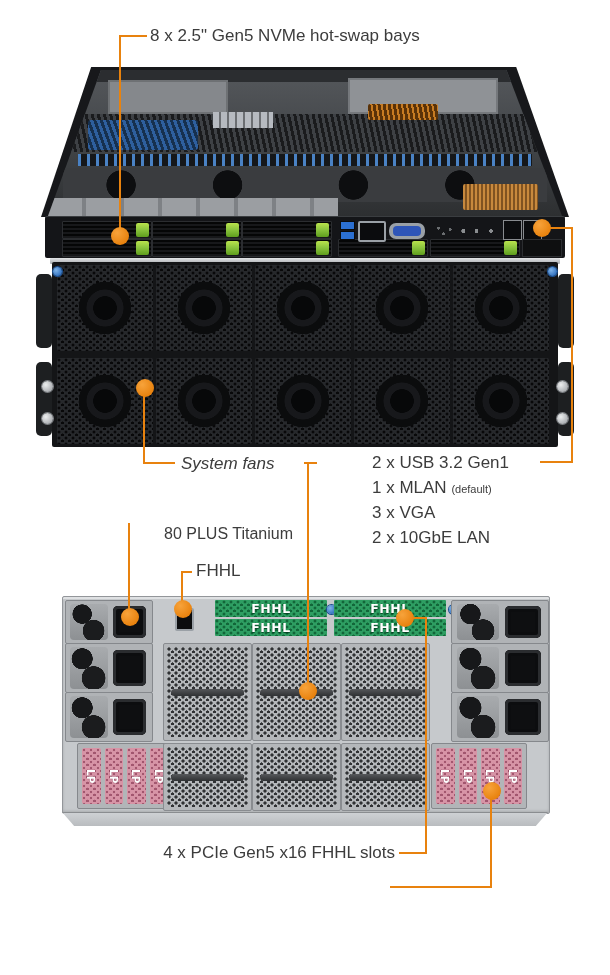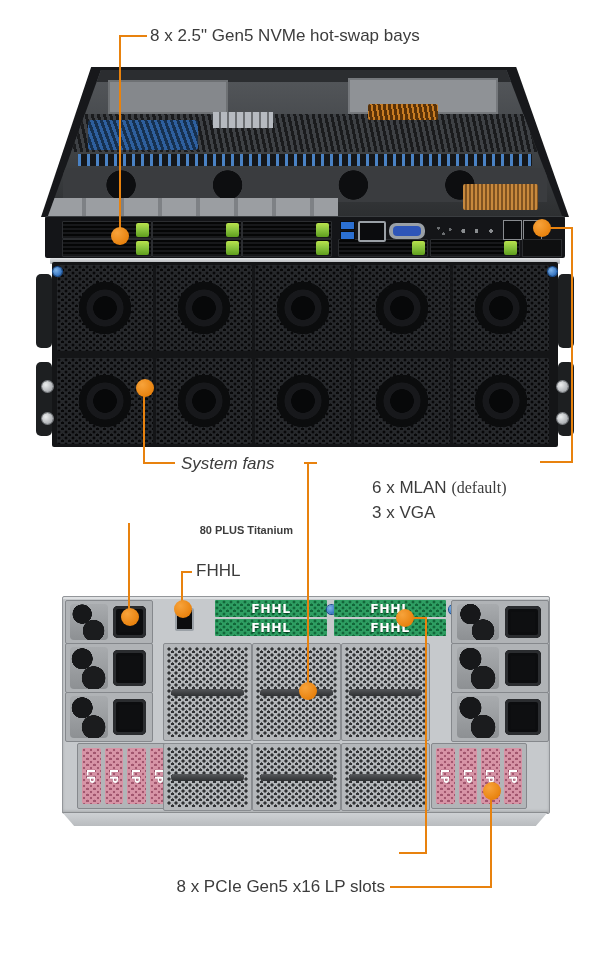--- a/index.html
+++ b/index.html
@@ -1,22 +1,22 @@
 <!DOCTYPE html>
 <html style="--accent: #E8820E; --txt: #3C3C3C; --green: #2E9E62; --pink: #D794A6;"><head>
 <meta charset="utf-8">
 <style>
   html,body{margin:0;padding:0;}
   body{background:#ffffff;font-family:"Liberation Sans",sans-serif;}
   .canvas{position:relative;width:610px;height:975px;background:#fff;overflow:hidden;}
   .abs{position:absolute;}
   
   .lbl{position:absolute;color:var(--txt);font-size:17px;line-height:1.25;white-space:nowrap;z-index:6;}
-  .lbl .suf{font-size:16px;font-family:Liberation Serif, serif;}
-  .lbl.small{font-size:11px;font-weight:bold;}
+  .lbl .suf{font-size:11px;}
+  .lbl.small{font-size:16px;}
   .r{text-align:right;}
   
   .cl{position:absolute;background:var(--accent);z-index:5;}
   .dot{position:absolute;width:18px;height:18px;border-radius:50%;z-index:6;
        background:radial-gradient(circle at 35% 32%, #f7a33b, var(--accent) 72%);}
   
   .rail-dark{position:absolute;background:#17181b;clip-path:polygon(9.5% 0,90% 0,100% 100%,0 100%);}
   .internals{position:absolute;overflow:hidden;clip-path:polygon(10.3% 0,89.2% 0,100% 100%,0 100%);
              background:linear-gradient(180deg,#55585c 0%,#404346 55%,#2d2f31 100%);}
   .frontpanel{position:absolute;background:#141518;border-radius:2px;box-shadow:inset 0 1px 0 #3a3d40;}
@@ -271,27 +271,35 @@
   <div class="cl" style="left:410px;top:617px;width:17px;height:2px;"></div>
   <div class="cl" style="left:425px;top:617px;width:2px;height:237px;"></div>
   <div class="cl" style="left:399px;top:852px;width:28px;height:2px;"></div>
 
   <div class="dot" style="left:483px;top:782px;"></div>
   <div class="cl" style="left:490px;top:796px;width:2px;height:92px;"></div>
   <div class="cl" style="left:390px;top:886px;width:102px;height:2px;"></div>
 
   <div class="lbl" style="left:150px;top:25px;">8 x 2.5" Gen5 NVMe hot-swap bays</div>
 
+  <div class="lbl" style="left:372px;top:452px;">
+    <span>2 x USB 3.2 Gen1</span>
+    <span class="suf"></span>
+  </div>
   <div class="lbl" style="left:372px;top:477px;">
-    <span>6 x MLAN</span>
+    <span>1 x MLAN</span>
     <span class="suf">(default)</span>
   </div>
   <div class="lbl" style="left:372px;top:502px;">
     <span>3 x VGA</span>
     <span class="suf"></span>
   </div>
+  <div class="lbl" style="left:372px;top:527px;">
+    <span>2 x 10GbE LAN</span>
+    <span class="suf"></span>
+  </div>
 
   <div class="lbl" style="left:181px;top:453px;font-style:italic;">System fans</div>
   <div class="lbl small r" style="left:93px;top:524px;width:200px;">80 PLUS Titanium</div>
   <div class="lbl" style="left:196px;top:560px;">FHHL</div>
-  <div class="lbl r" style="left:130px;top:876px;width:255px;">8 x PCIe Gen5 x16 LP slots</div>
+  <div class="lbl r" style="left:130px;top:842px;width:265px;">4 x PCIe Gen5 x16 FHHL slots</div>
 
 </div>
 
 </body></html>

